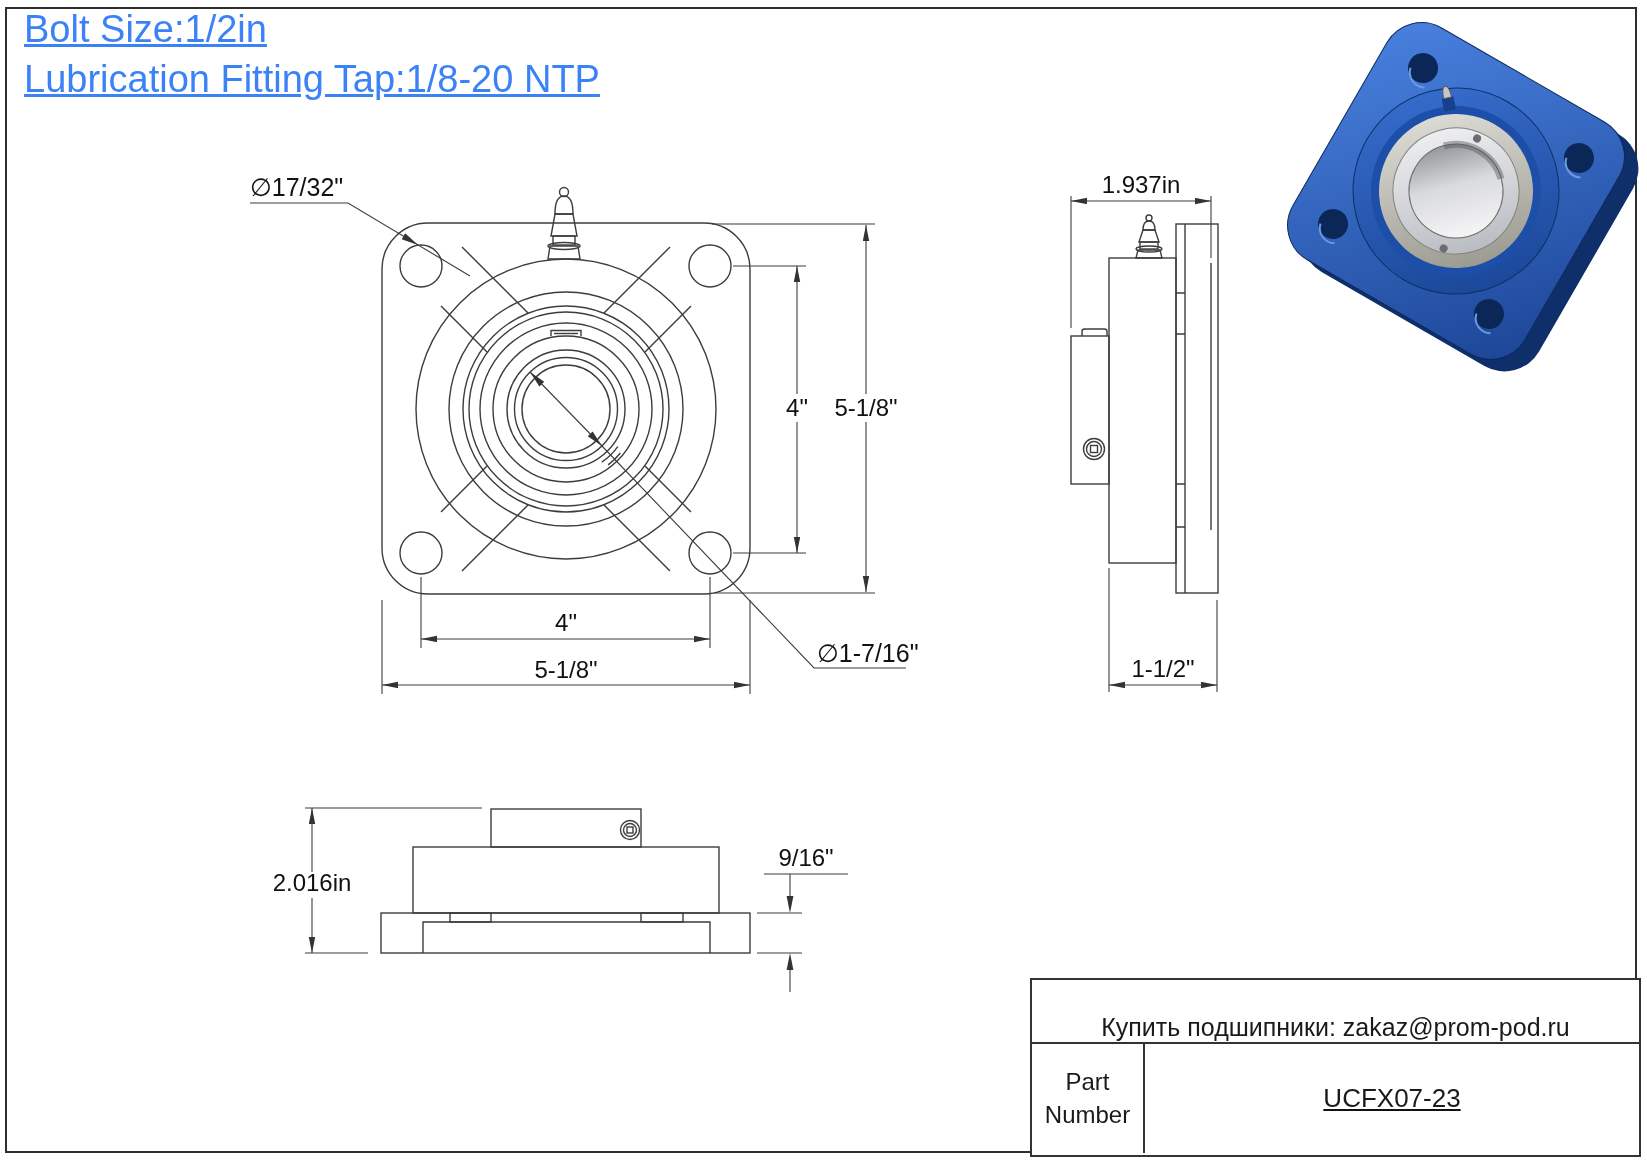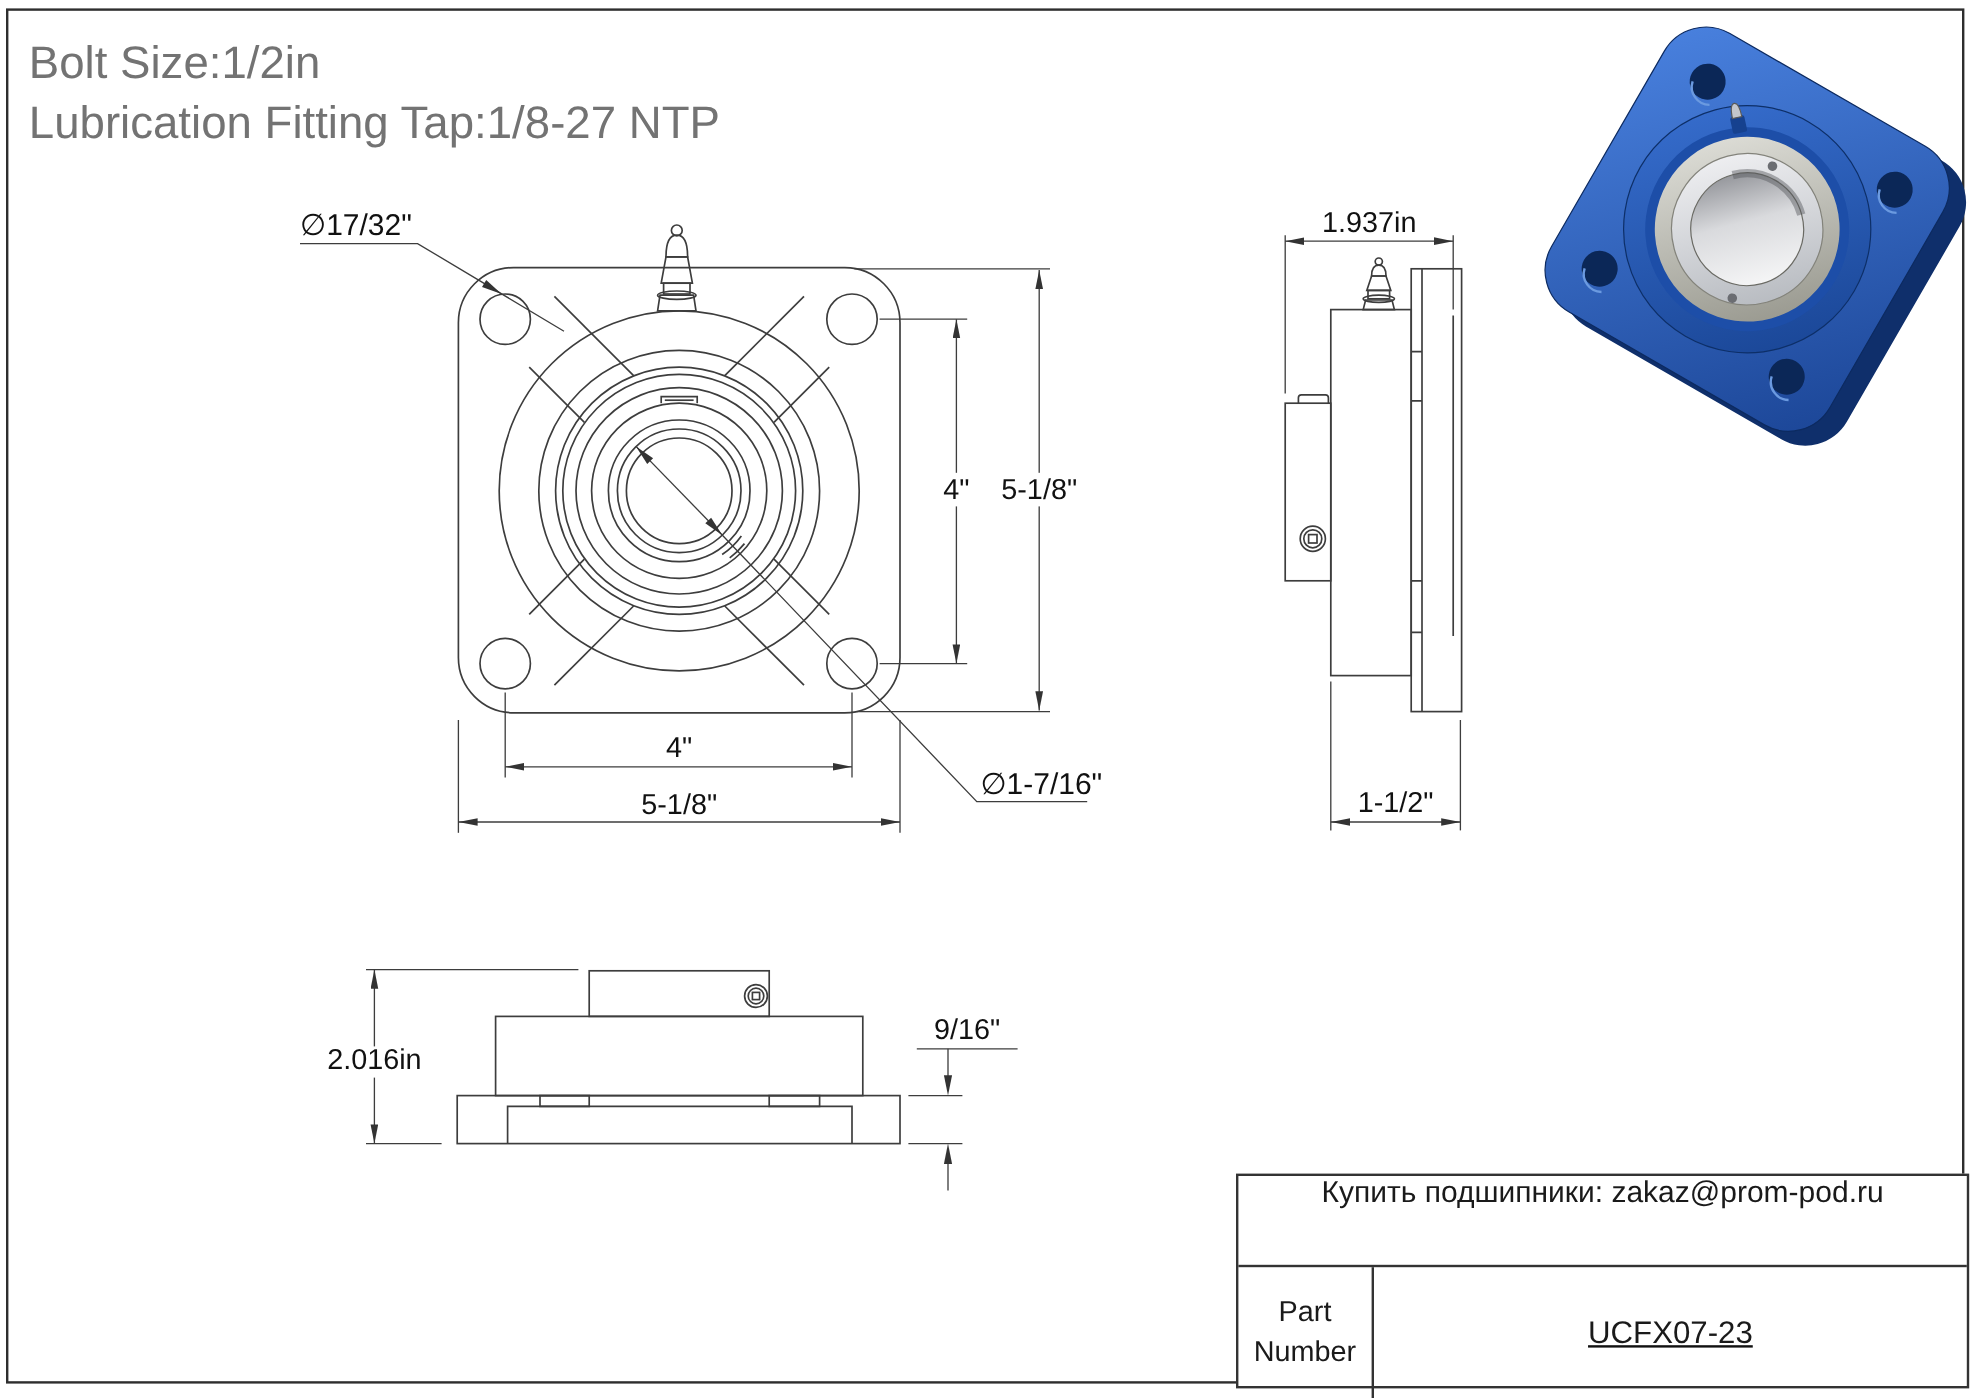--- a/index.html
+++ b/index.html
@@ -5,37 +5,38 @@
   html,body{margin:0;padding:0;background:#ffffff;}
   body{
     width:1647px;height:1165px;position:relative;overflow:hidden;
     font-family:"Liberation Sans","DejaVu Sans",sans-serif;color:#111;
   }
   .page-border{
     position:absolute;left:5px;top:7px;width:1632px;height:1146px;
     border:2px solid #2e2e2e;box-sizing:border-box;pointer-events:none;
   }
   .header{
-    position:absolute;left:24px;top:28px;font-size:38px;line-height:50px;color:#737373;
+    position:absolute;left:24px;top:4px;font-size:38px;line-height:50px;color:#3b82f6;
     letter-spacing:0px;
+    text-decoration:underline;
   }
   .drawing-svg{position:absolute;left:0;top:0;}
   .ln{stroke:#3d3d3d;stroke-width:1.4;fill:none;}
   .lnthin{stroke:#3d3d3d;stroke-width:1.1;fill:none;}
   .arr{fill:#333;stroke:none;}
   .dimtxt{font-family:"Liberation Sans","DejaVu Sans",sans-serif;font-size:24px;fill:#111;}
   .dimtxt2{font-family:"Liberation Sans","DejaVu Sans",sans-serif;font-size:25px;fill:#111;}
   .mask{fill:#ffffff;stroke:none;}
   .title-block{
     position:absolute;left:1030px;top:978px;width:611px;height:179px;
     border:2px solid #333;box-sizing:border-box;background:#fff;
   }
   .tb-row-top{
-    height:76px;border-bottom:2px solid #333;box-sizing:border-box;
-    display:flex;align-items:flex-start;justify-content:center;
+    height:64px;border-bottom:2px solid #333;box-sizing:border-box;
+    display:flex;align-items:flex-end;justify-content:center;
     font-size:25px;color:#1a1a1a;
   }
   .tb-row-bottom{display:flex;height:109px;}
   .tb-cell-label{
     width:113px;border-right:2px solid #333;box-sizing:border-box;
     display:flex;align-items:center;justify-content:center;text-align:center;
     font-size:24px;line-height:1.35;color:#1a1a1a;
   }
   .tb-cell-part{
     flex:1;display:flex;flex-direction:column;align-items:center;justify-content:center;
@@ -45,21 +46,21 @@
   .tb-part-number{font-size:26px;color:#1a1a1a;}
   .tb-part-desc{font-size:22px;color:#1a1a1a;}
 </style>
 </head>
 <body>
 
 <div class="page-border"></div>
 
 <div class="header">
   <div>Bolt Size:1/2in</div>
-  <div>Lubrication Fitting Tap:1/8-27 NTP</div>
+  <div>Lubrication Fitting Tap:1/8-20 NTP</div>
 </div>
 
 <svg class="drawing-svg" width="1647" height="1165" viewBox="0 0 1647 1165">
   <defs>
     <marker id="dimarrow" markerWidth="17" markerHeight="8" refX="16" refY="3.2" orient="auto-start-reverse" markerUnits="userSpaceOnUse">
       <path d="M0,0 L16,3.2 L0,6.4 Z" fill="#333"></path>
     </marker>
     <linearGradient id="g3dflange" x1="0" y1="0" x2="1" y2="1">
       <stop offset="0" stop-color="#4a82e0"></stop>
         <stop offset="1" stop-color="#1b4596"></stop>

